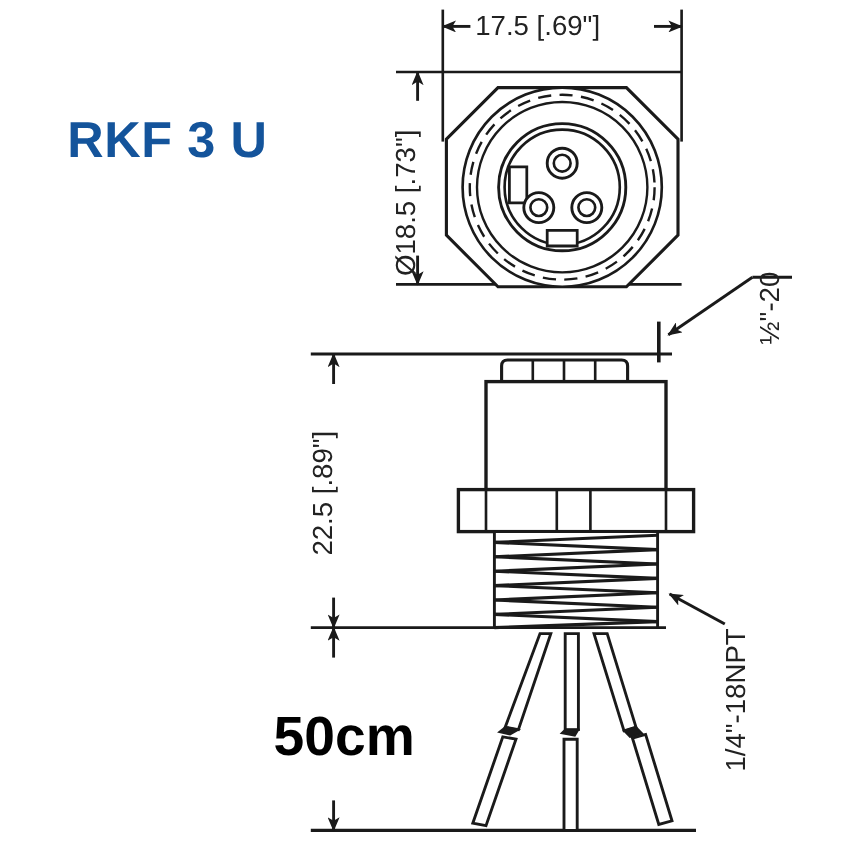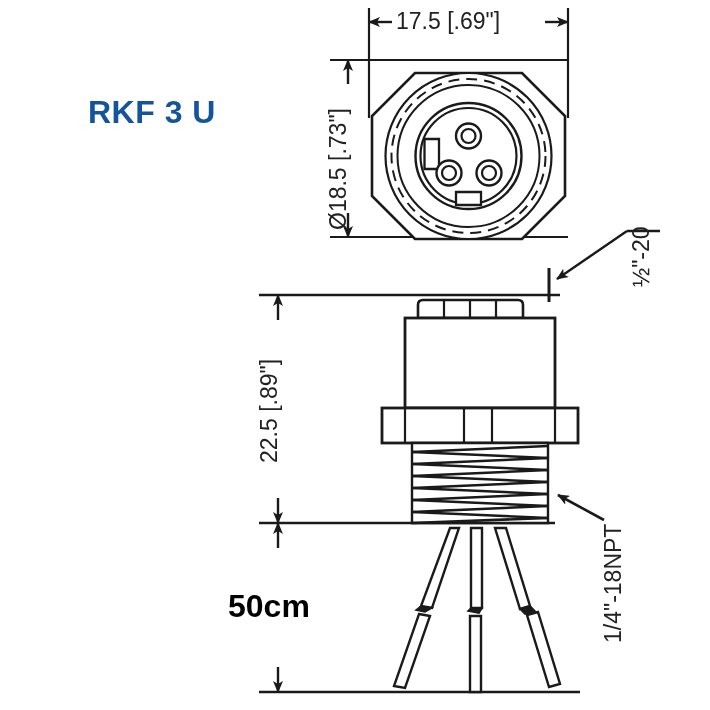--- a/index.html
+++ b/index.html
@@ -27,25 +27,24 @@
   .lbl {
     position: absolute;
     white-space: nowrap;
     color: #1a1a1a;
     font-family: "Liberation Sans", sans-serif;
     line-height: 1;
   }
   #part-title {
     left: 56px;
     top: 96px;
-    font-size: 32px;
+    font-size: 42px;
     font-weight: bold;
     color: #14549b;
     letter-spacing: 0.5px;
-    margin-left: 32px;
   }
   #dim-width-label {
     left: 396px;
     top: 10px;
     font-size: 23px;
     color: #222;
   }
   #dim-diameter-label {
     left: 327px;
     top: 75px;
@@ -74,21 +73,21 @@
     left: 602px;
     top: 508px;
     font-size: 23px;
     color: #222;
     transform-origin: left top;
     transform: rotate(-90deg) translate(-135px, 0px);
   }
   #cable-length-label {
     left: 228px;
     top: 590px;
-    font-size: 32px;
+    font-size: 46px;
     font-weight: bold;
     color: #000;
   }
 </style>
 </head>
 <body>
 
 <div id="canvas">
 
   <svg class="drawing" viewBox="0 0 710 710">

